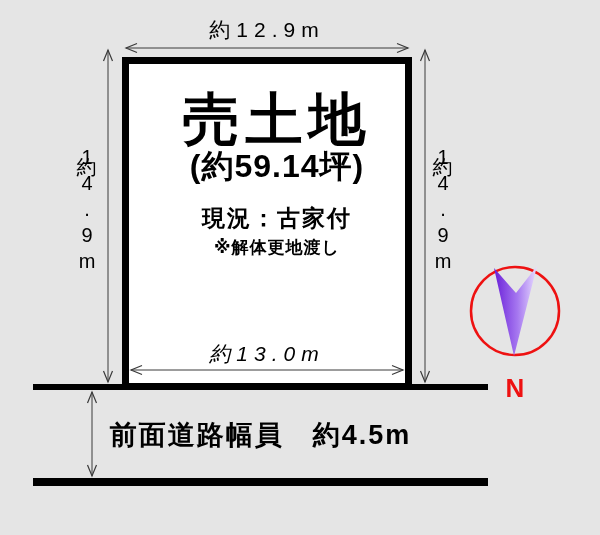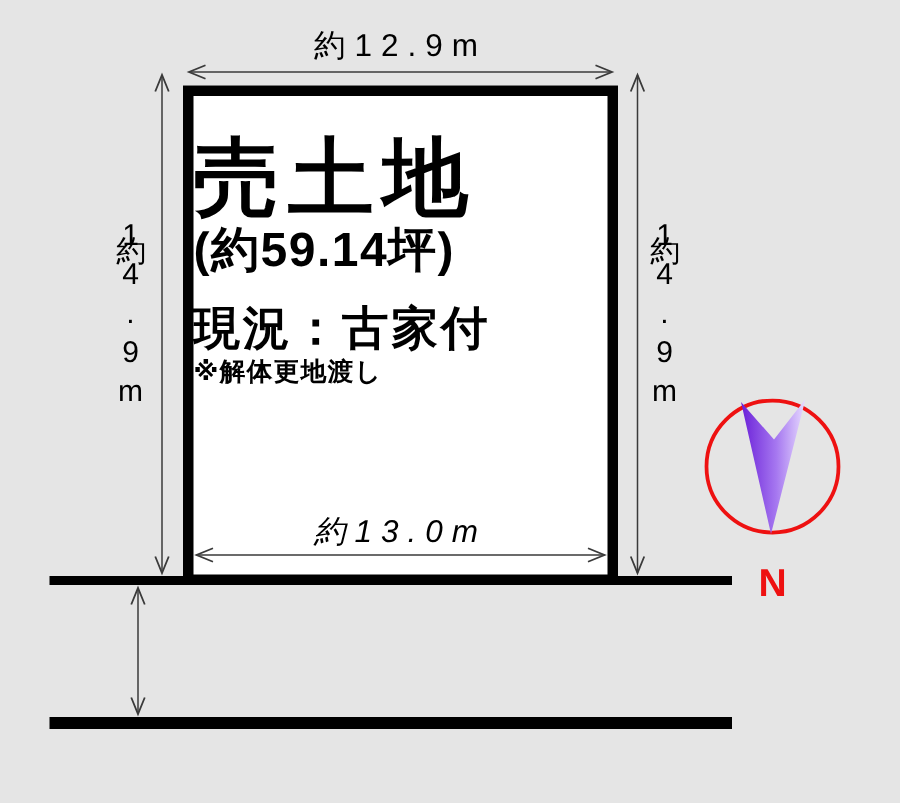--- a/index.html
+++ b/index.html
@@ -39,37 +39,38 @@
   
   #plot-boundary {
     left: 122px; top: 57px;
     width: 290px; height: 333px;
     border: 7px solid #000000;
     box-sizing: border-box;
     background: #ffffff;
   }
   #plot-content {
     left: 129px; top: 64px; width: 236px;
-    text-align: left;
+    text-align: center;
+    padding-left: 30px;
   }
   .plot-title {
     font-size: 57px; font-weight: bold;
     letter-spacing: 6px; line-height: 62px;
     margin-top: 24px; white-space: nowrap;
   }
   .plot-area-sqm {
     font-size: 38px; font-weight: bold;
     letter-spacing: 2px; line-height: 42px; margin-top: 6px;
   }
   .plot-area-tsubo {
     font-size: 32px; font-weight: bold;
     letter-spacing: 1px; line-height: 33px;
   }
   .plot-status1 {
-    font-size: 31px; font-weight: bold;
+    font-size: 23px; font-weight: bold;
     letter-spacing: 2px; line-height: 27px; margin-top: 22px;
   }
   .plot-status2 {
     font-size: 17px; font-weight: bold;
     letter-spacing: 1px; line-height: 32px;
   }
 
   
   #road-label {
     left: 33px; top: 417px; width: 455px;
@@ -127,16 +128,17 @@
   <div class="abs vdim" id="right-dim">約14.9m</div>
   <div class="abs dim-label" id="bottom-dim">約13.0m</div>
 
   <div class="abs" id="plot-content">
     <div class="plot-title">売土地</div>
     <div class="plot-area-tsubo">(約59.14坪)</div>
     <div class="plot-status1">現況：古家付</div>
     <div class="plot-status2">※解体更地渡し</div>
   </div>
 
+  <div class="abs" id="road-label">前面道路幅員　約4.5m</div>
 
   <div class="abs" id="north-label">N</div>
 
 </div>
 
 </body></html>

